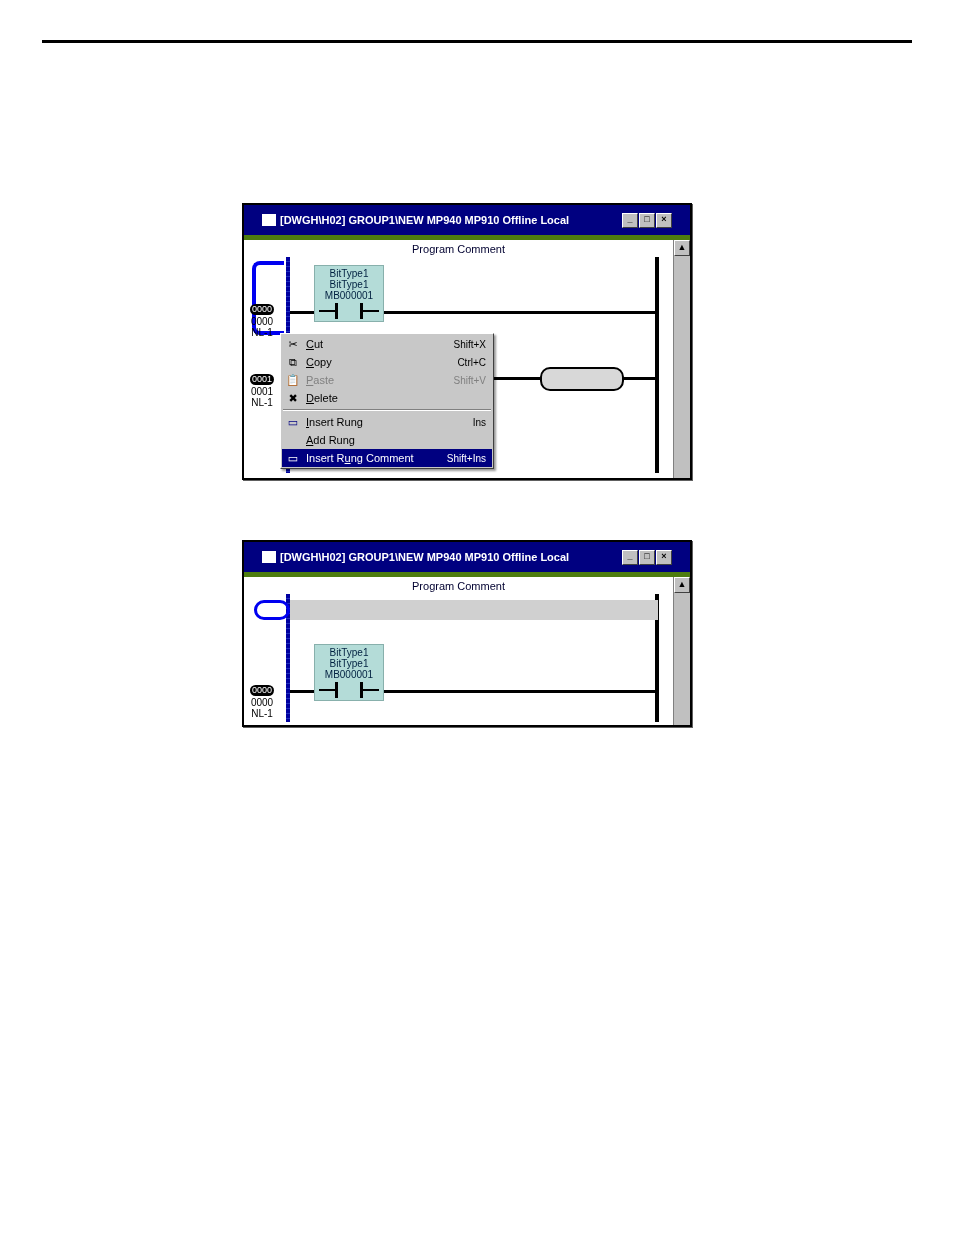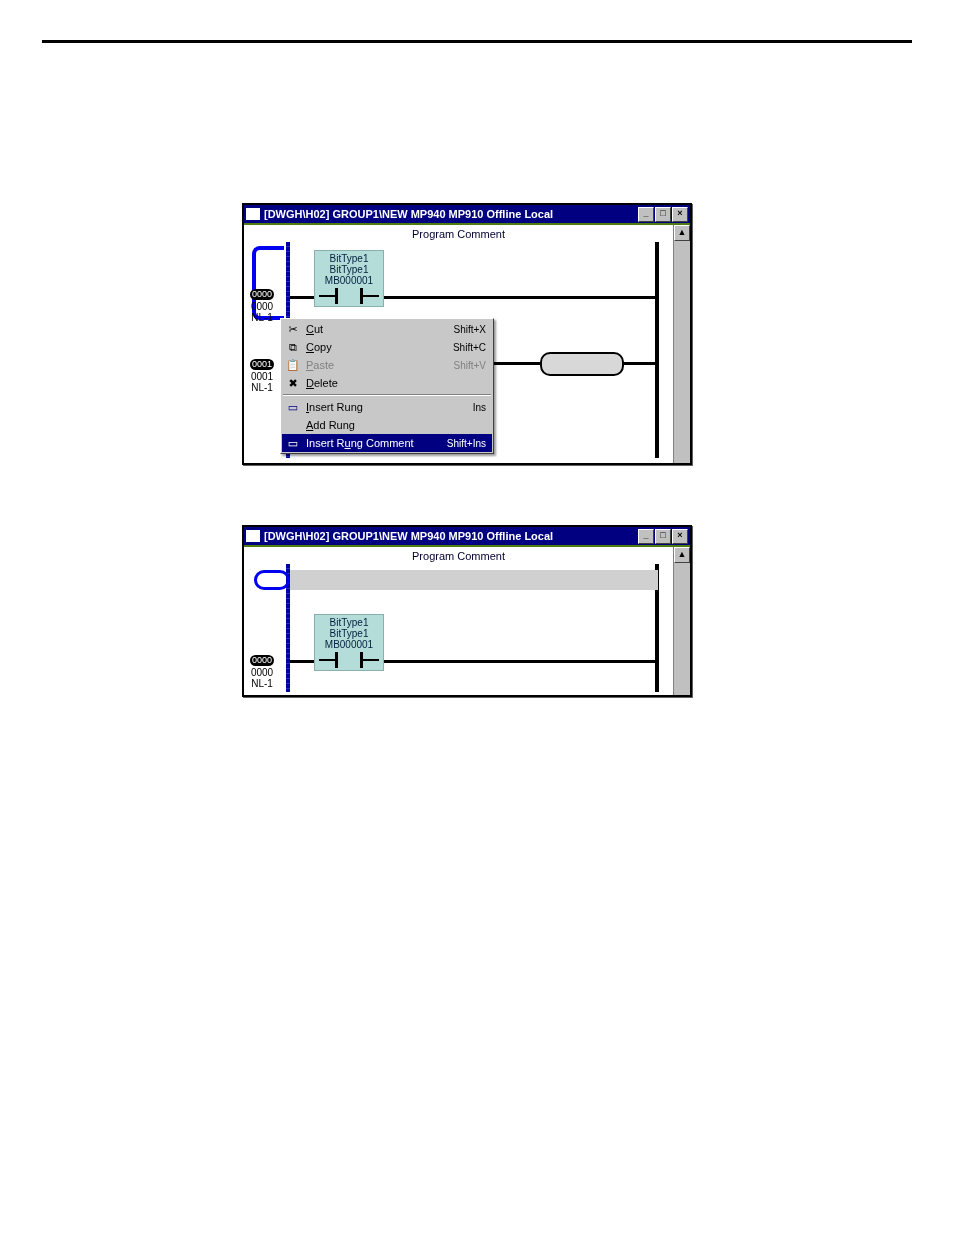--- a/index.html
+++ b/index.html
@@ -29,22 +29,22 @@
     background: #c0c0c0;
     box-shadow: 1px 1px 0 #606060;
     font-family: Tahoma, Arial, sans-serif;
     font-size: 11px;
   }
   .titlebar {
     background: #000080;
     color: #fff;
     display: flex;
     align-items: center;
-    height: 18px;
-    padding: 0 2px;
+    height: 30px;
+    padding: 0 18px;
   }
   .titlebar .sys-icon {
     width: 14px; height: 12px;
     background: #fff;
     margin-right: 4px;
   }
   .titlebar .title-text {
     flex: 1;
     font-weight: bold;
     white-space: nowrap;
@@ -65,21 +65,21 @@
     text-align: center;
     line-height: 10px;
     color: #000;
     font-family: Arial, sans-serif;
     font-weight: bold;
   }
 
   .client {
     position: relative;
     background: #fff;
-    border-top: 2px solid #4d7c0f;
+    border-top: 5px solid #4d7c0f;
     display: flex;
   }
   .client .canvas {
     flex: 1;
     position: relative;
     background: #fff;
     overflow: hidden;
   }
   .client .scroll {
     width: 16px;
@@ -313,21 +313,21 @@
 
             <div class="ctxmenu" style="left:36px; top:76px;">
               <div class="row">
                 <span class="ic">✂</span>
                 <span class="lbl"><u>C</u>ut</span>
                 <span class="sc">Shift+X</span>
               </div>
               <div class="row">
                 <span class="ic">⧉</span>
                 <span class="lbl"><u>C</u>opy</span>
-                <span class="sc">Shift+C</span>
+                <span class="sc">Ctrl+C</span>
               </div>
               <div class="row disabled">
                 <span class="ic">📋</span>
                 <span class="lbl"><u>P</u>aste</span>
                 <span class="sc">Shift+V</span>
               </div>
               <div class="row">
                 <span class="ic">✖</span>
                 <span class="lbl"><u>D</u>elete</span>
               </div>

